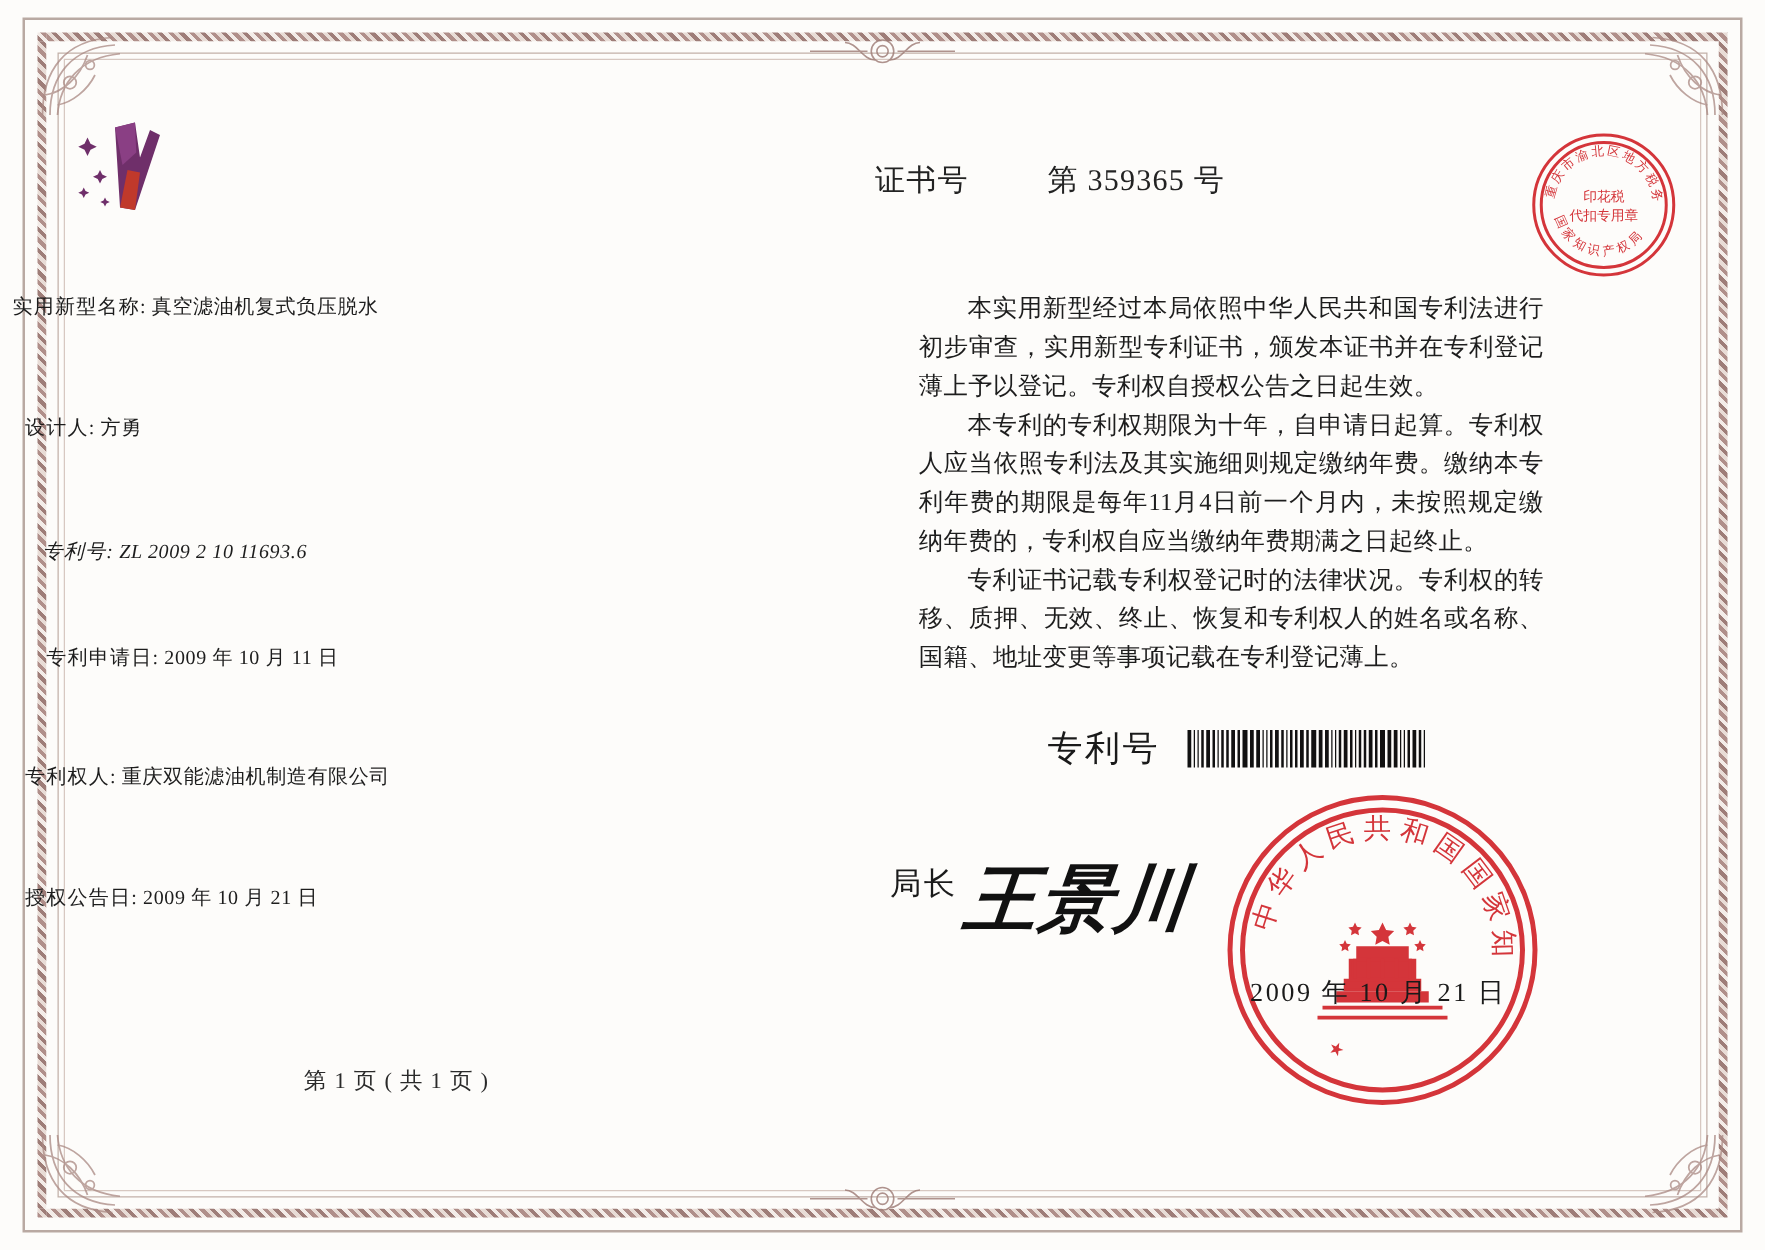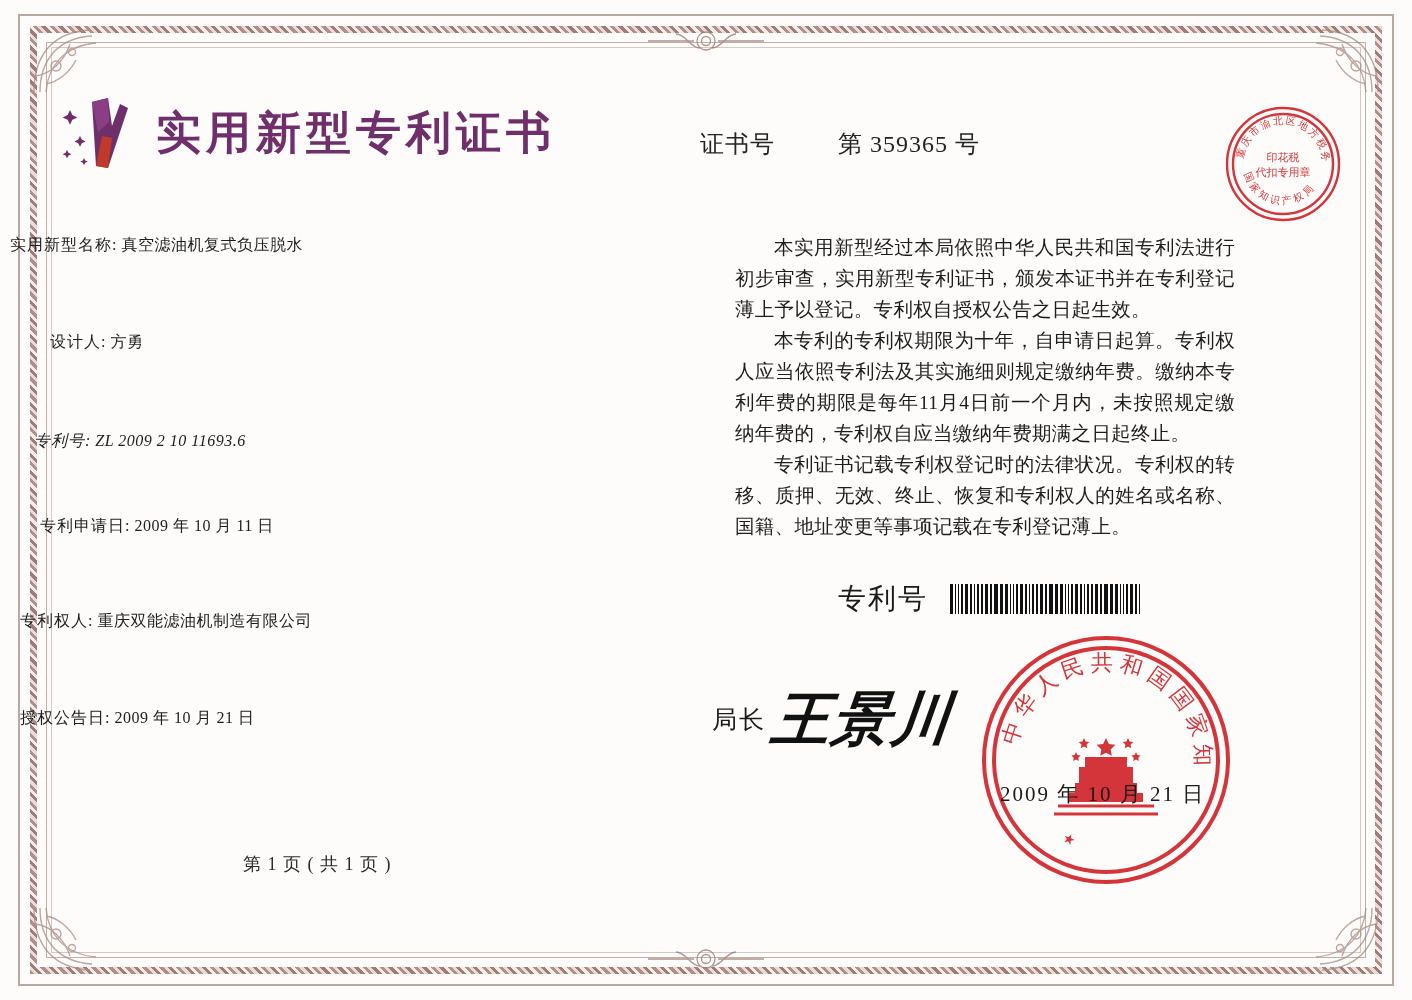--- a/index.html
+++ b/index.html
@@ -108,23 +108,23 @@
   }
   .field {
     font-size: 16px;
     color: #1d1d1d;
     white-space: nowrap;
     margin-bottom: 0;
   }
   .field .lbl { letter-spacing: 1px; }
   .field .val { letter-spacing: .5px; }
   .f-name   { position: absolute; left: 0;  top: 0;   }
-  .f-design { position: absolute; left: 10px; top: 97px; padding-left: 30px; }
+  .f-design { position: absolute; left: 10px; top: 97px; }
   .f-patno  { position: absolute; left: 24px; top: 196px; font-style: italic; }
-  .f-appdate{ position: absolute; left: 14px; top: 281px; padding-left: 16px; }
+  .f-appdate{ position: absolute; left: 27px; top: 281px; }
   .f-owner  { position: absolute; left: 10px; top: 376px; }
   .f-pubdate{ position: absolute; left: 10px; top: 473px; }
 
   
   .right-col {
     position: absolute;
     left: 735px;
     top: 232px;
     width: 500px;
     font-size: 19.5px;
@@ -147,21 +147,21 @@
   .barcode-label { font-size: 28px; letter-spacing: 2px; }
   .barcode { height: 30px; display: flex; align-items: stretch; }
   .barcode i { display: block; background: #111; margin-right: 2px; }
 
   
   .sig-row {
     position: absolute;
     left: 712px;
     top: 690px;
     display: flex;
-    align-items: center;
+    align-items: flex-start;
     gap: 6px;
   }
   .sig-label { font-size: 25px; letter-spacing: 2px; }
   .sig-hand {
     font-family: "DejaVu Serif", serif;
     font-size: 58px;
     color: #111;
     font-weight: bold;
     font-style: italic;
     transform: skewX(-6deg);
@@ -287,21 +287,20 @@
         <path d="M30 10 L46 6 L47 30 L36 40 Z" fill="#8a3f84"></path>
         <path d="M46 76 L34 74 L40 44 L50 46 Z" fill="#c0392b"></path>
         <g fill="#6f2f6a">
           <path d="M8 18 l2.4 5 5 2.4 -5 2.4 -2.4 5 -2.4 -5 -5 -2.4 5 -2.4z"></path>
           <path d="M18 44 l1.8 3.6 3.8 1.8 -3.8 1.8 -1.8 3.6 -1.8 -3.6 -3.8 -1.8 3.8 -1.8z"></path>
           <path d="M5 58 l1.4 2.8 3 1.4 -3 1.4 -1.4 2.8 -1.4 -2.8 -3 -1.4 3 -1.4z"></path>
           <path d="M22 66 l1.2 2.4 2.6 1.2 -2.6 1.2 -1.2 2.4 -1.2 -2.4 -2.6 -1.2 2.6 -1.2z"></path>
         </g>
       </g>
     </svg>
-    <div class="doc-title">实用新型专利证书</div>
   </div>
 
   <div class="cert-no-row">
     <span class="cert-no-label">证书号</span>
     <span class="cert-no-value">第 359365 号</span>
   </div>
 
   <svg class="seal-small" viewBox="0 0 122 122">
     <g fill="none" stroke="#d4353a" stroke-width="2.4">
       <circle cx="61" cy="61" r="56"></circle>

